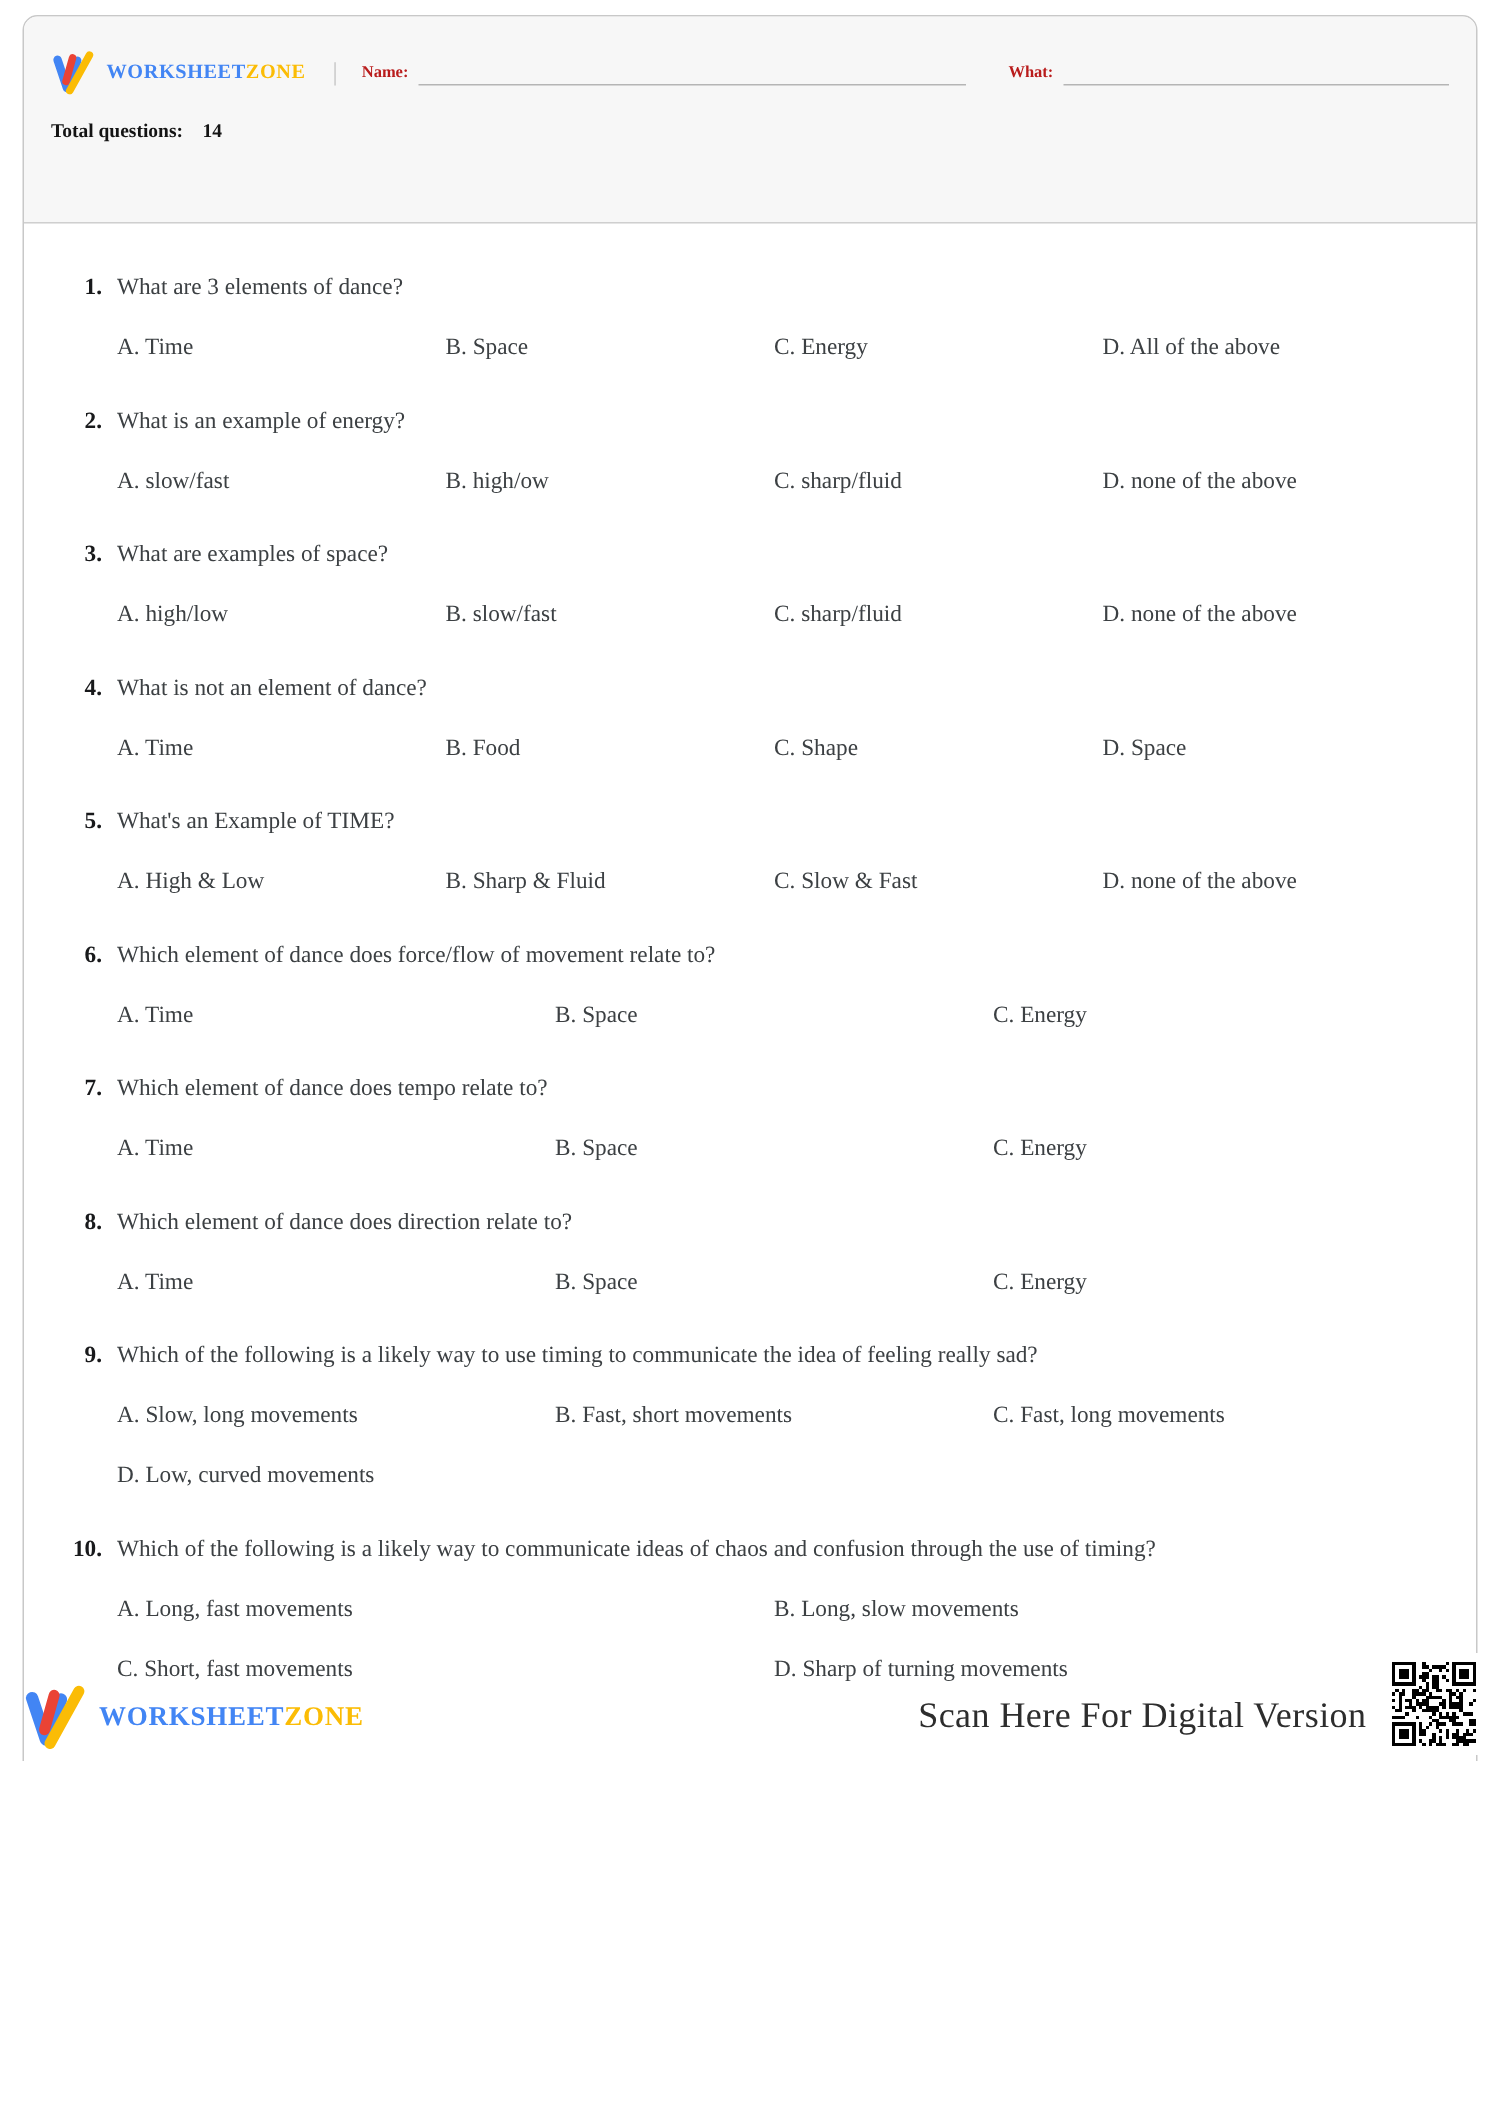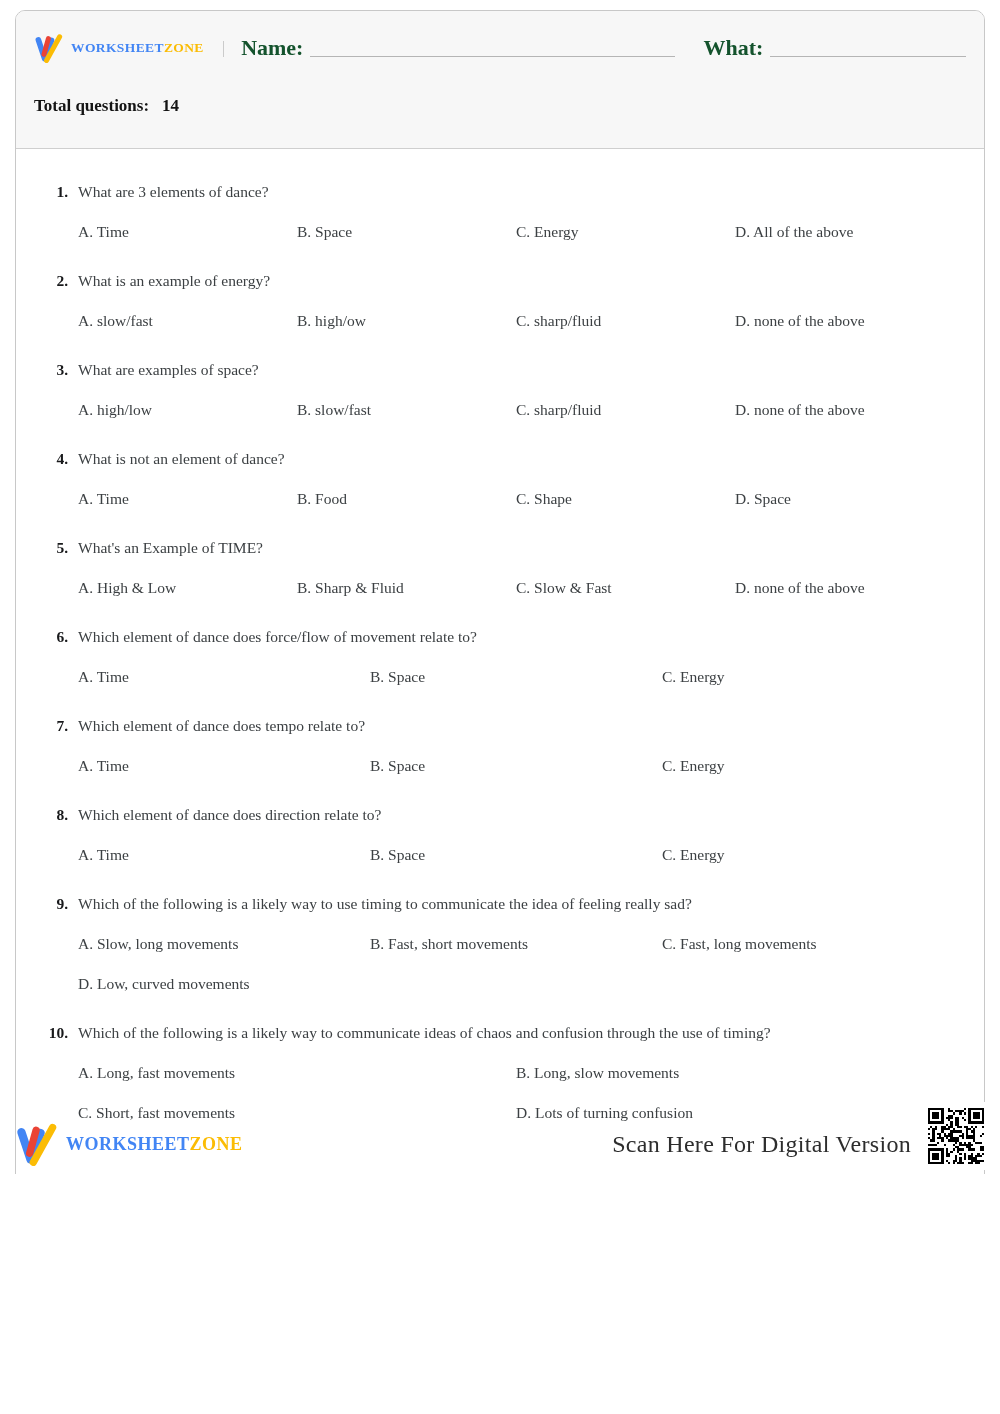--- a/index.html
+++ b/index.html
@@ -27,26 +27,26 @@
   .header-row{display:flex;align-items:center;height:34px;}
   .brand{display:flex;align-items:center;gap:7px;}
   .brand-logo{width:30px;height:30px;display:block;}
   .brand-text{font-size:13.5px;font-weight:bold;letter-spacing:0.4px;white-space:nowrap;}
   .brand-worksheet{color:var(--brand-blue);}
   .brand-zone{color:var(--brand-yellow);}
   .logo-blue{stroke:var(--brand-blue);}
   .logo-red{stroke:var(--brand-red);}
   .logo-yellow{stroke:var(--brand-yellow);}
   .brand-sep{color:#c4c4c4;font-size:17px;margin:0 16px 0 18px;font-weight:normal;}
-  .field-label{font-size:22px;font-weight:bold;color:#14532d;white-space:nowrap;}
+  .field-label{font-size:11px;font-weight:bold;color:#b91c1c;white-space:nowrap;}
   .field-line{border-bottom:1.5px solid var(--line-gray);transform:translateY(8px);}
   .name-line{width:365px;margin-left:7px;}
   .grade-label{margin-left:28px;}
   .grade-line{flex:1;margin-left:7px;}
-  .total-row{margin-top:31px;font-size:17px;font-weight:bold;color:#141414;}
+  .total-row{margin-top:14px;font-size:13px;font-weight:bold;color:#141414;}
   .total-value{margin-left:13px;}
   .sheet-body{padding:33px 30px 0 16px;}
   .q-row{display:flex;margin-bottom:21px;}
   .q-num{
     width:36px;min-width:36px;text-align:right;font-weight:bold;font-size:15.5px;
     color:var(--ink);margin-right:10px;line-height:19px;
   }
   .q-text{font-size:15.5px;color:var(--body-ink);line-height:19px;}
   .options{margin-left:46px;display:grid;row-gap:21px;margin-bottom:30px;margin-top:11px;}
   .option{font-size:15.5px;color:var(--body-ink);line-height:19px;}
@@ -212,21 +212,21 @@
 
   <div class="question">
     <div class="q-row">
       <div class="q-num">10.</div>
       <div class="q-text">Which of the following is a likely way to communicate ideas of chaos and confusion through the use of timing?</div>
     </div>
     <div class="options" style="grid-template-columns: repeat(2, 1fr);">
             <div class="option">A. Long, fast movements</div>
             <div class="option">B. Long, slow movements</div>
             <div class="option">C. Short, fast movements</div>
-            <div class="option">D. Lots of turning confusion</div>
+            <div class="option">D. Sharp of turning movements</div>
           </div>
   </div>
 </div>
 
   </div>
 
   <div class="footer">
     <div class="brand">
       <svg class="brand-logo" viewBox="0 0 48 48" aria-hidden="true">
         <path class="logo-blue" d="M7 11 L17 41 L28 12" fill="none" stroke-width="9" stroke-linecap="round" stroke-linejoin="round"></path>

